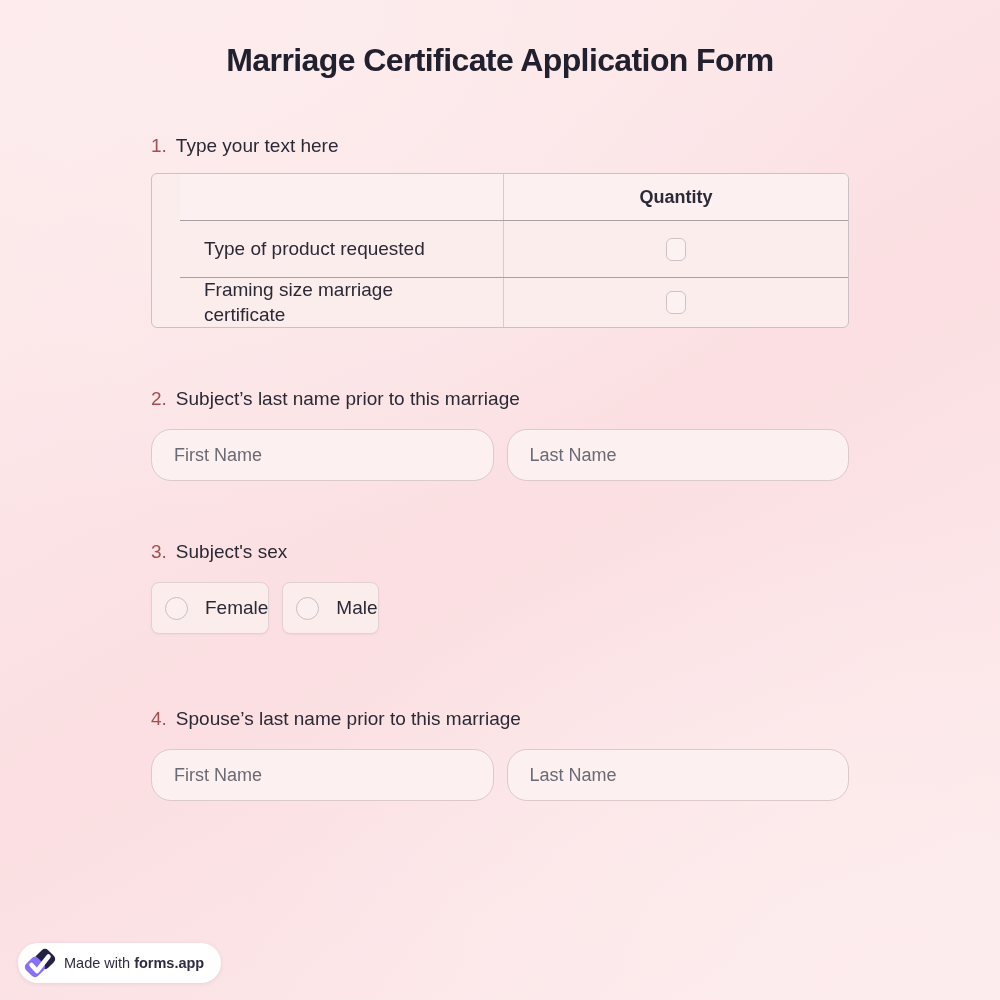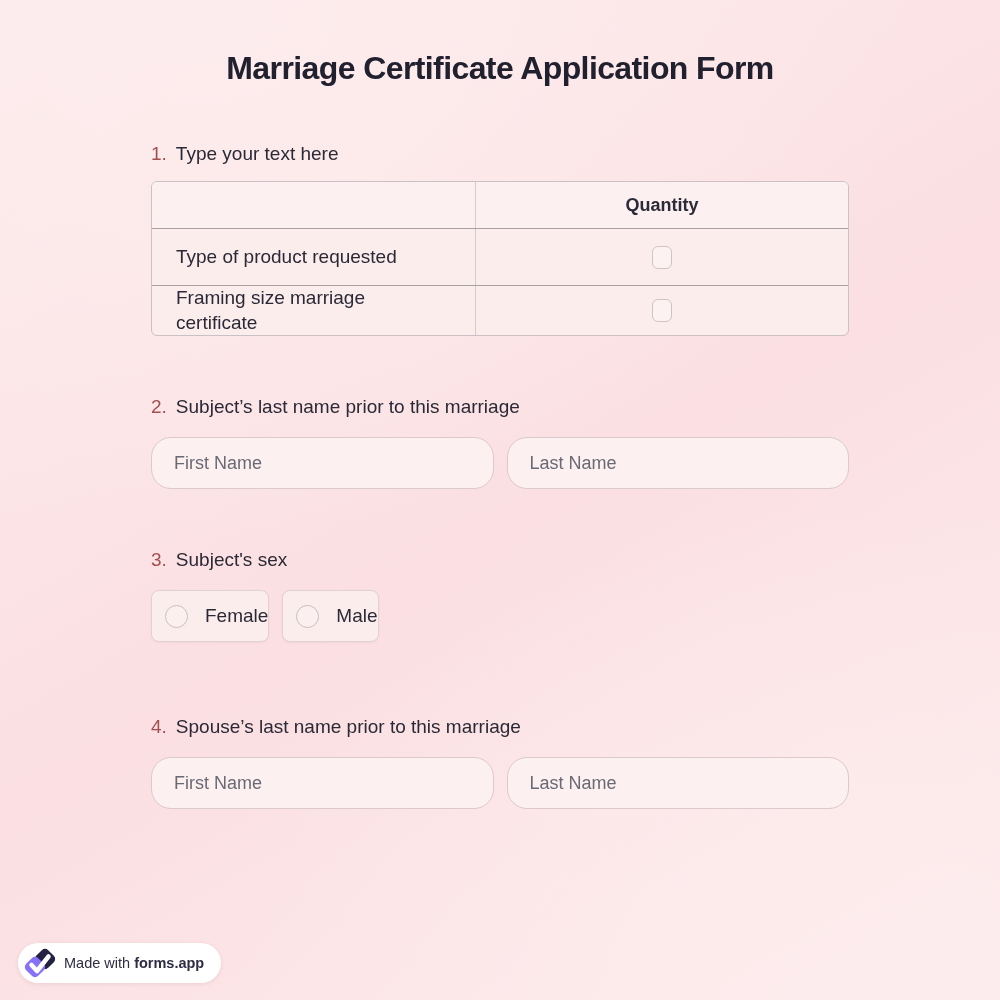--- a/index.html
+++ b/index.html
@@ -5,41 +5,42 @@
   * { margin:0; padding:0; box-sizing:border-box; }
   html,body { width:1000px; height:1000px; overflow:hidden; }
   body {
     font-family:"Liberation Sans", sans-serif;
     background:
       radial-gradient(120% 90% at 20% 0%, var(--background-light,#fdeceD) 0%, rgba(253,236,237,0) 60%),
       radial-gradient(120% 90% at 90% 100%, var(--background-light,#fdeceD) 0%, rgba(253,236,237,0) 55%),
       linear-gradient(150deg, var(--background-light,#fdeced) 0%, var(--background-mid,#fbdfe2) 52%, var(--background-light,#fdeced) 100%);
     position:relative;
   }
-  .form-wrap { width:698px; margin:12px auto; }
+  .form-wrap { width:698px; margin:4px auto; }
 
   .page-title {
     padding-top:38px; text-align:center;
     font-size:32px; font-weight:bold; letter-spacing:-0.6px;
     color:var(--title-color,#21202e);
   }
 
   .q-label { font-size:19px; color:var(--text-color,#2a2935); font-weight:400; }
   .q-num { color:var(--accent-number,#a34f4f); margin-right:9px; }
 
   .q1 { margin-top:56px; }
   .q2 { margin-top:60px; }
   .q3 { margin-top:60px; }
   .q4 { margin-top:74px; }
 
   
   .qtable {
     margin-top:16px;
     border:1px solid #cbc0c3; border-radius:6px; overflow:hidden;
     background:#fceded;
+    padding-left:28px;
   }
   .qtable-row { display:flex; align-items:stretch; }
   .qtable-row + .qtable-row { border-top:1px solid #a8a0a4; }
   .cell-left {
     width:324px; border-right:1px solid #d6cbce;
     display:flex; align-items:center; padding:0 24px;
     font-size:19px; color:var(--text-color,#2a2935); line-height:1.28;
   }
   .cell-right { flex:1; display:flex; align-items:center; justify-content:center; }
   .row-head { height:46px; background:#fdf0f0; }

